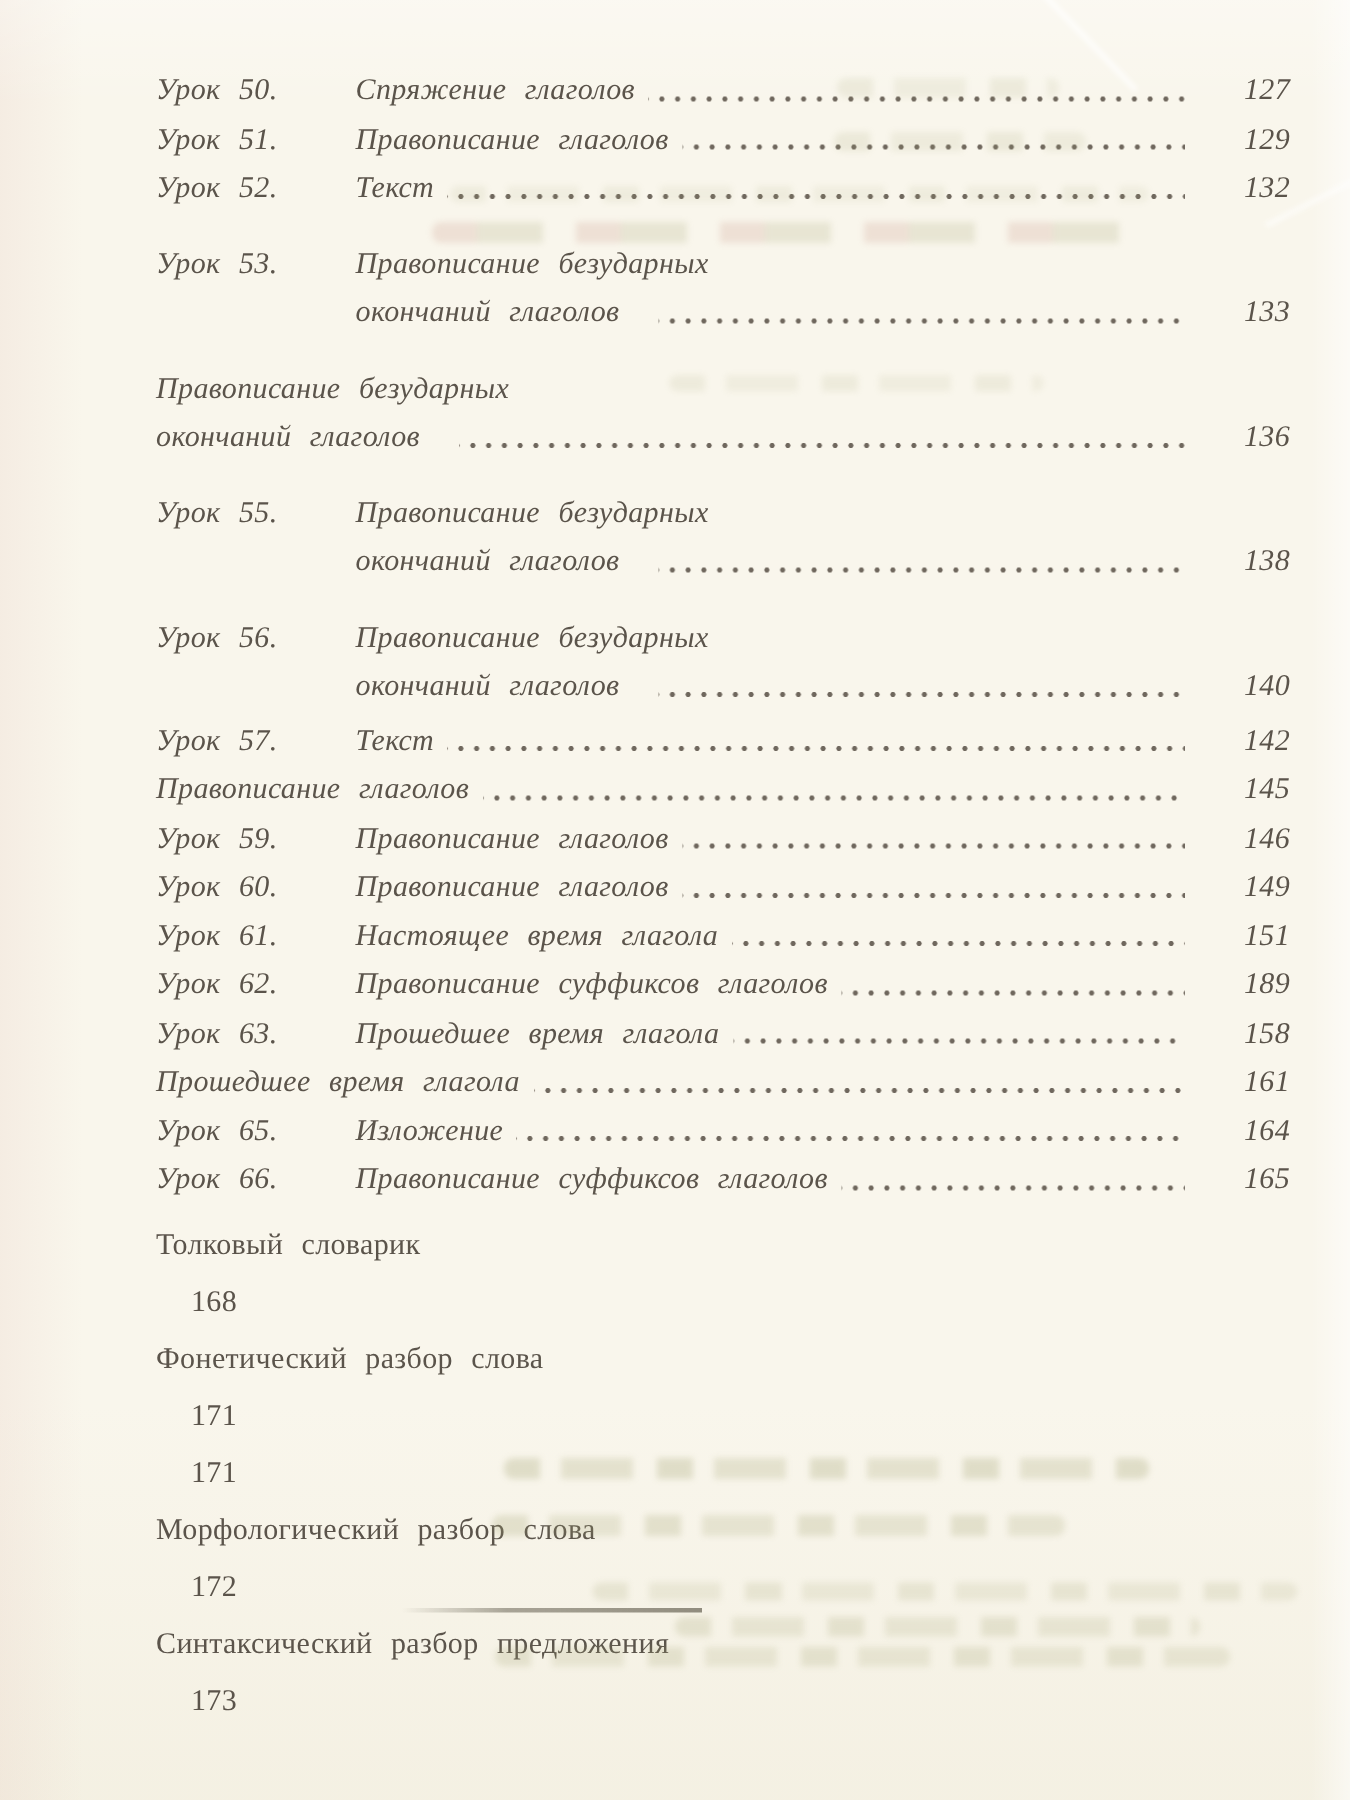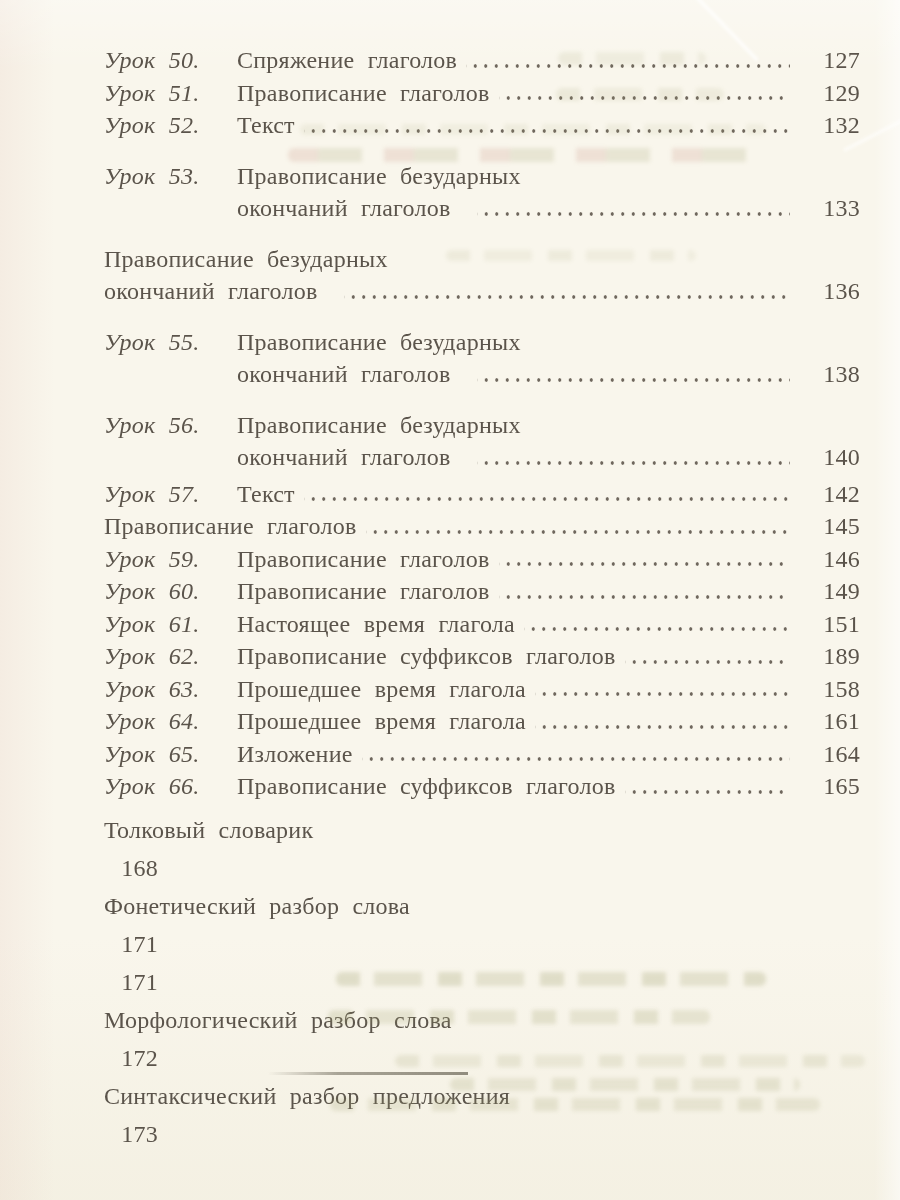--- a/index.html
+++ b/index.html
@@ -18,30 +18,30 @@
     color:var(--ink);
     background:
       linear-gradient(180deg, rgba(255,255,255,.30) 0, rgba(255,255,255,0) 70px),
       linear-gradient(90deg, rgba(228,198,188,.20) 0, rgba(228,198,188,0) 55px),
       linear-gradient(270deg, rgba(255,255,255,.55) 0, rgba(255,255,255,0) 26px),
       linear-gradient(180deg, rgba(0,0,0,0) 78%, rgba(214,206,170,.14) 100%),
       var(--paper);
   }
   .content{
     position:absolute;left:104px;top:44px;width:756px;
-    font-size:24px;
+    font-size:20px;
     letter-spacing:.25px;
     word-spacing:7px;
   }
   
   .entry{display:flex;line-height:32.5px;}
   .entry.multi{margin-top:18px;margin-bottom:4px;}
   .lbl{flex:none;width:133px;font-style:italic;}
   .body{flex:1;min-width:0;display:block;}
-  .tline{display:flex;align-items:center;}
+  .tline{display:flex;align-items:center;font-style:italic;}
   .leader{
     flex:1 1 auto;align-self:stretch;min-width:18px;
     margin:0 16px 0 9px;
     background-image:radial-gradient(circle, var(--dots) 1.5px, rgba(0,0,0,0) 1.9px);
     background-size:10.5px 6px;
     background-repeat:repeat-x;
     background-position:left 4px bottom 8px;
   }
   .entry.multi .tline.last .leader{margin-left:26px;}
   .pnum{flex:none;min-width:54px;text-align:right;}
@@ -250,21 +250,20 @@
 
             <span class="tline last">
               <span class="ttl">Прошедшее время глагола</span>
               <span class="leader"></span>
               <span class="pnum">158</span>
             </span>
           </span>
         </div>
 
         <div class="entry">
-          <span class="lbl">Урок 64.</span>
           <span class="body">
 
             <span class="tline last">
               <span class="ttl">Прошедшее время глагола</span>
               <span class="leader"></span>
               <span class="pnum">161</span>
             </span>
           </span>
         </div>
 

